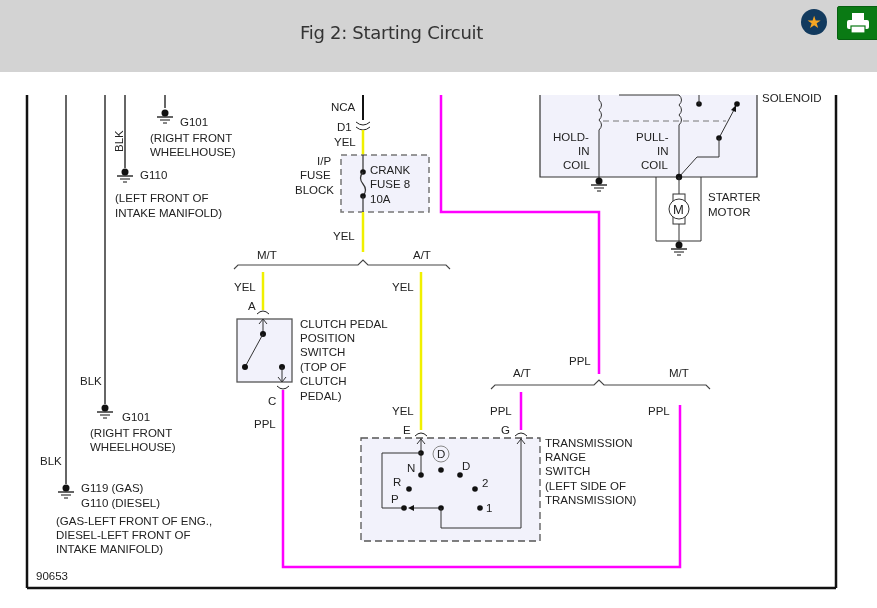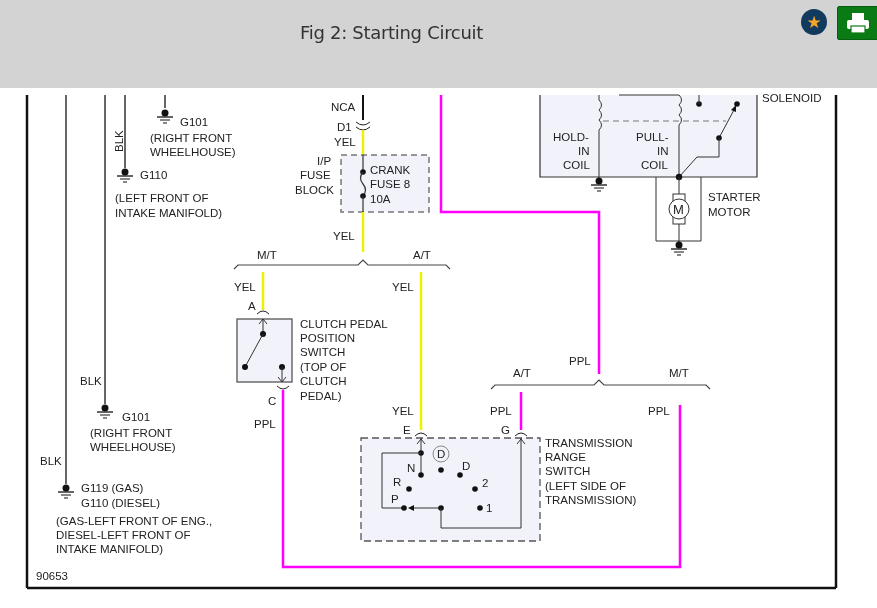--- a/index.html
+++ b/index.html
@@ -1,17 +1,17 @@
 <!DOCTYPE html>
 <html><head>
 <meta charset="utf-8">
 <style>
   html, body { margin:0; padding:0; }
   body { width:877px; height:608px; position:relative; overflow:hidden; background:#ffffff; font-family:"Liberation Sans", sans-serif; }
-  .header { position:absolute; left:0; top:0; width:877px; height:88px; background:#d3d3d3; }
+  .header { position:absolute; left:0; top:0; width:877px; height:72px; background:#d3d3d3; }
   .title { position:absolute; left:300px; top:22px; font-family:"DejaVu Sans", sans-serif; font-size:18px; color:#333333; letter-spacing:-0.3px; }
   .fav-btn { position:absolute; left:801px; top:9px; width:26px; height:26px; border-radius:50%; background:#123a5e; display:flex; align-items:center; justify-content:center; color:#f5a623; font-size:17px; line-height:1; cursor:pointer; }
   .print-btn { position:absolute; left:837px; top:6px; width:40px; height:32px; background:#0a7a14; border:1px solid #066010; border-radius:2px; display:flex; align-items:center; justify-content:center; cursor:pointer; }
   svg.diagram { position:absolute; left:0; top:0; }
   svg text { font-family:"Liberation Sans", sans-serif; font-size:11.5px; fill:#222222; }
 </style>
 </head>
 <body>
 
 <div class="header">

